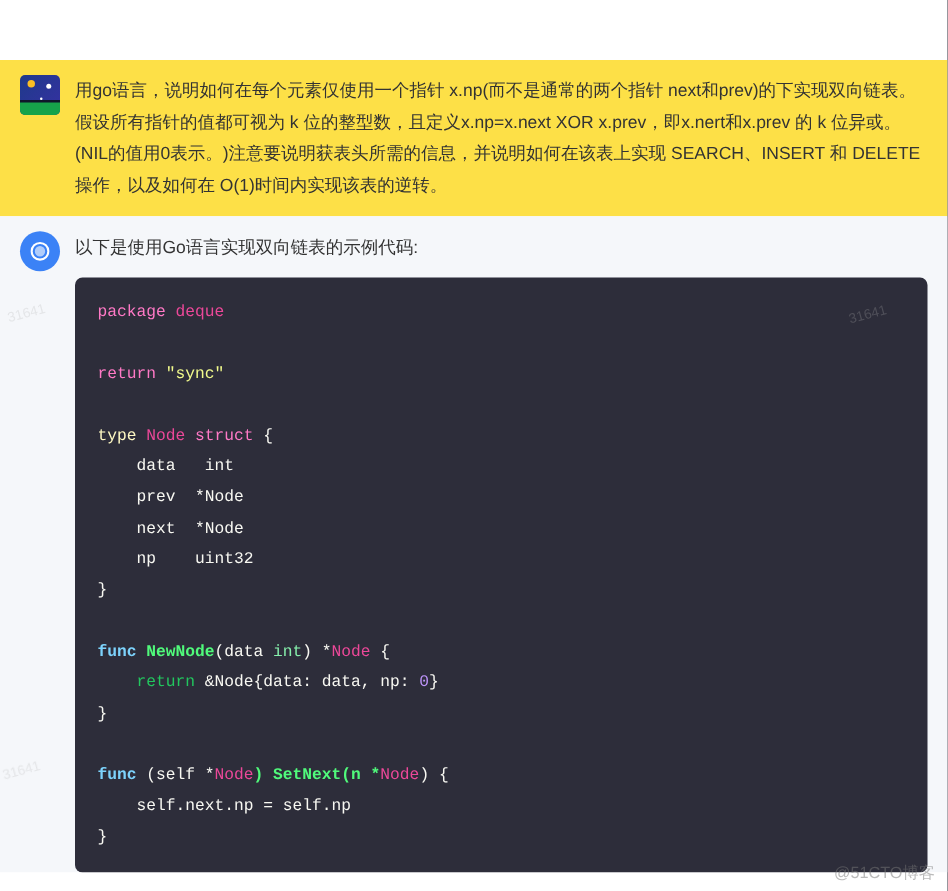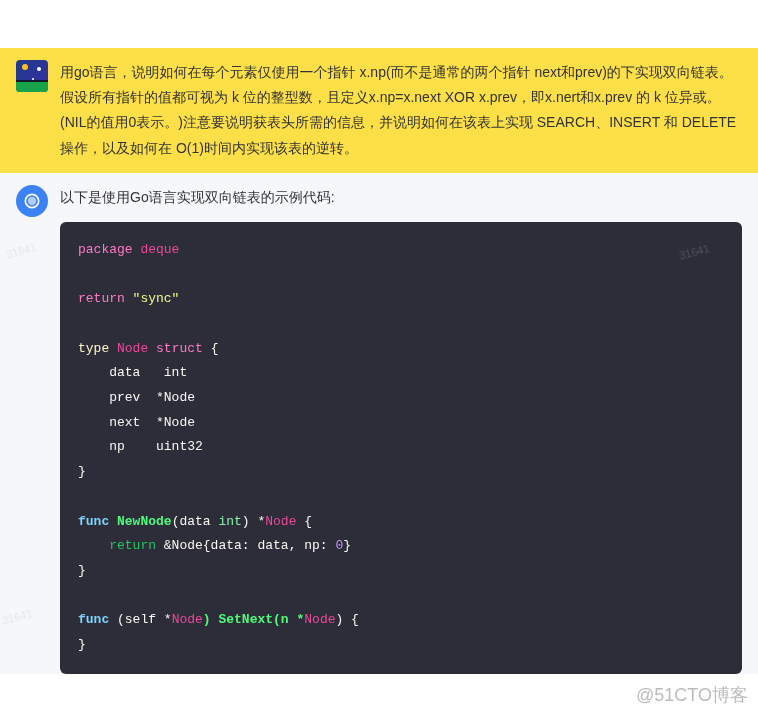--- a/index.html
+++ b/index.html
@@ -104,21 +104,21 @@
     .type-name { color: #86efac; }
     .string { color: #f1fa8c; }
     .number { color: #bd93f9; }
     .plain { color: #f8f8f2; }
     .field { color: #50fa7b; font-weight: bold; }
     .watermark {
       position: fixed;
       bottom: 6px;
       right: 10px;
       color: rgba(120,120,120,0.5);
-      font-size: 18px;
+      font-size: 13px;
       pointer-events: none;
     }
     .watermark-bg {
       position: fixed;
       color: rgba(180,180,180,0.25);
       font-size: 11px;
       pointer-events: none;
     }
     .wm1 { top: 245px; left: 6px; transform: rotate(-15deg); }
     .wm2 { top: 246px; right: 48px; transform: rotate(-15deg); }
@@ -153,20 +153,21 @@
 <div class="code-line plain">    prev  *Node</div>
 <div class="code-line plain">    next  *Node</div>
 <div class="code-line plain">    np    uint32</div>
 <div class="code-line plain">}</div>
 <div class="code-line"> </div>
 <div class="code-line"><span class="kw-func">func</span><span class="field"> NewNode</span><span class="plain">(data </span><span class="type-name">int</span><span class="plain">) *</span><span class="identifier">Node</span><span class="plain"> {</span></div>
 <div class="code-line"><span class="kw-return">    return</span><span class="plain"> &amp;Node{data: data, np: </span><span class="number">0</span><span class="plain">}</span></div>
 <div class="code-line plain">}</div>
 <div class="code-line"> </div>
 <div class="code-line"><span class="kw-func">func</span><span class="plain"> (self *</span><span class="identifier">Node</span><span class="field">) SetNext(n *</span><span class="identifier">Node</span><span class="plain">) {</span></div>
+<div class="code-line plain">    self.next.np = self.np</div>
 <div class="code-line plain">}</div>
 
     </div>
   </div>
 </div>
 
 <div class="watermark">@51CTO博客</div>
 <div class="watermark-bg wm1">31641</div>
 <div class="watermark-bg wm2">31641</div>
 <div class="watermark-bg wm3">31641</div>

